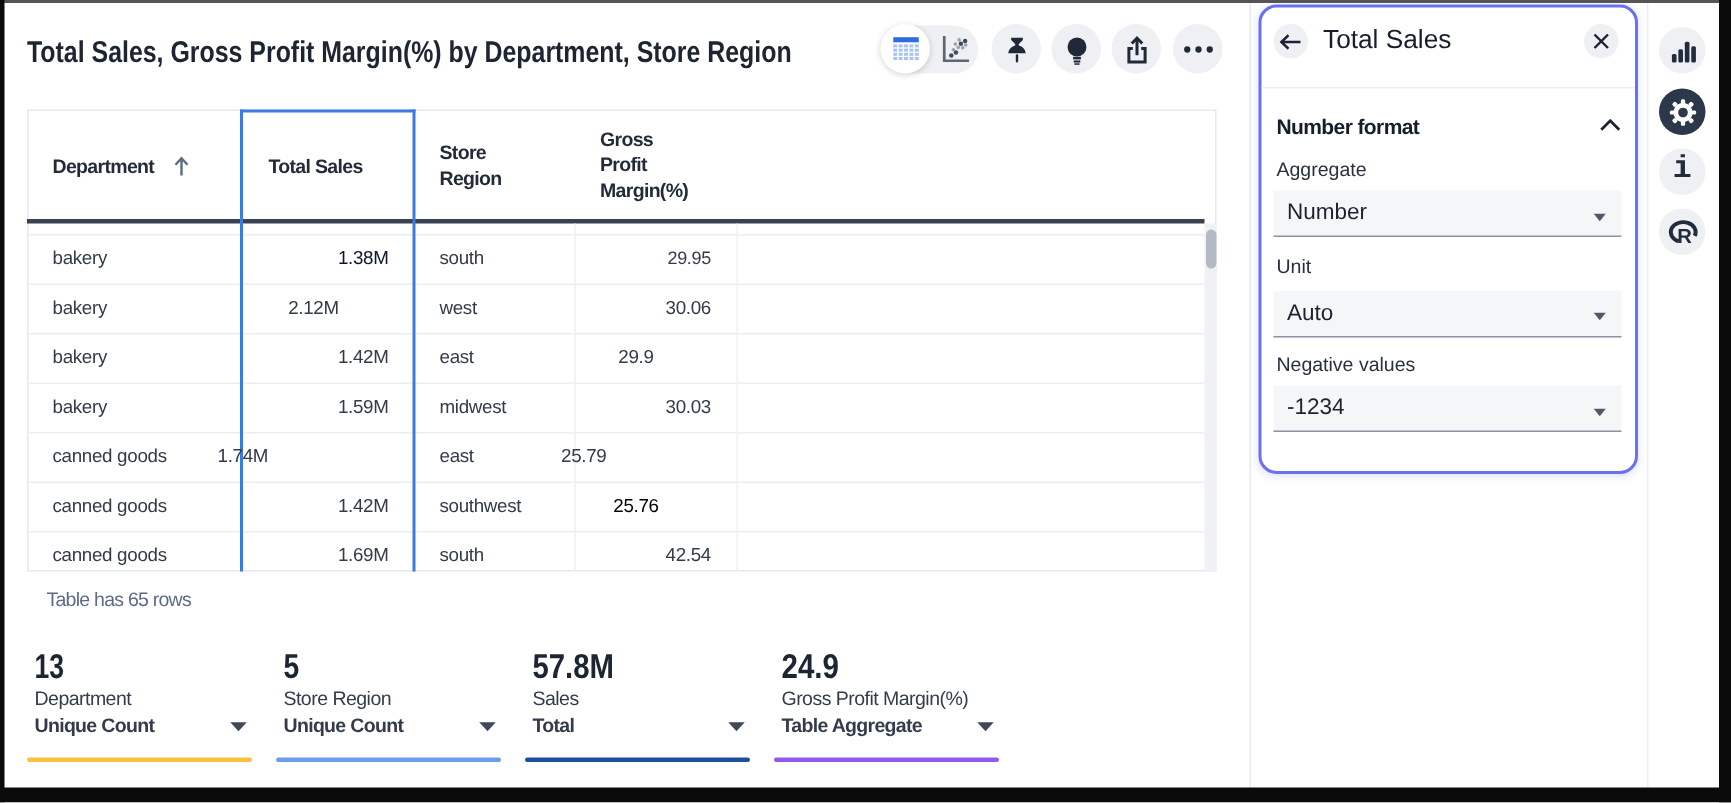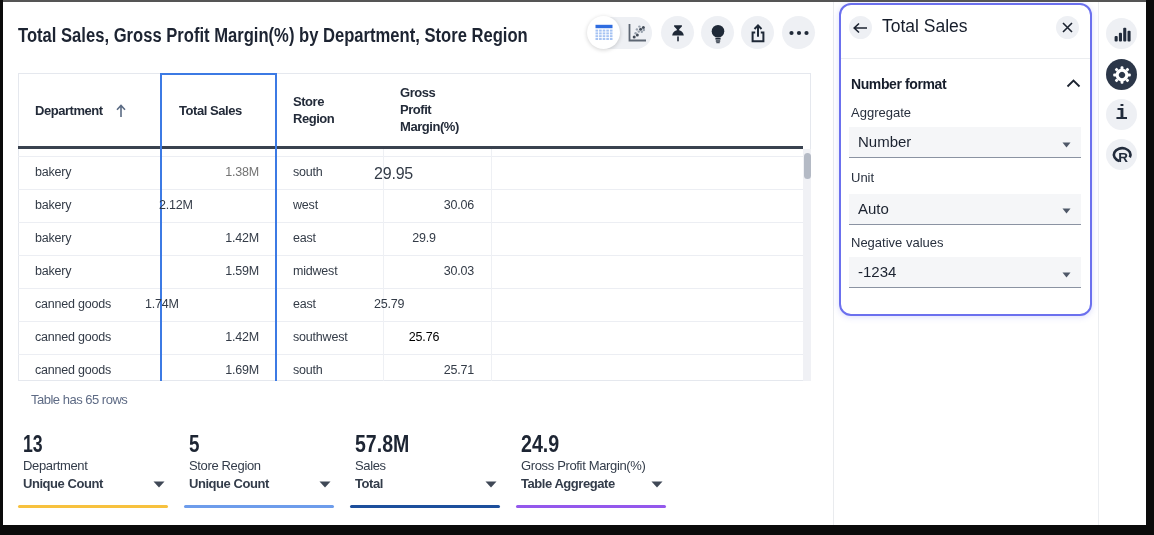--- a/index.html
+++ b/index.html
@@ -111,25 +111,25 @@
 
 <div class="abs" style="left:803px;top:149px;width:8px;height:232px;background:#f0f1f5"></div>
 <div class="abs" style="left:804px;top:153px;width:6.5px;height:26px;border-radius:3.5px;background:#b4bac5"></div>
 
 <div class="abs" style="left:160px;top:73px;width:2px;height:308px;background:#3c7ae4"></div>
 <div class="abs" style="left:275px;top:73px;width:2px;height:308px;background:#3c7ae4"></div>
 <div class="abs" style="left:160px;top:73px;width:117px;height:2px;background:#3c7ae4"></div>
 
 <div id="rows">
     <div class="abs" style="left:35px;top:165.0px;font-size:12.5px;letter-spacing:-0.2px;color:#333b47">bakery</div>
-    <div class="abs" style="left:159px;top:165.0px;width:100px;text-align:right;font-size:12.5px;letter-spacing:-0.2px;color:#737373">1.38M</div>
+    <div class="abs" style="left:159px;top:165.0px;width:100px;text-align:right;font-size:12.5px;letter-spacing:-0.2px;color:#0f172a">1.38M</div>
     <div class="abs" style="left:293px;top:165.0px;font-size:12.5px;letter-spacing:-0.2px;color:#333b47">south</div>
-    <div class="abs" style="left:374px;top:165.0px;width:100px;font-size:16px;letter-spacing:-0.2px;color:#333b47">29.95</div>
+    <div class="abs" style="left:374px;top:165.0px;width:100px;text-align:right;font-size:12px;letter-spacing:-0.2px;color:#333b47">29.95</div>
     <div class="abs" style="left:35px;top:198.0px;font-size:12.5px;letter-spacing:-0.2px;color:#333b47">bakery</div>
-    <div class="abs" style="left:159px;top:198.0px;width:100px;text-align:left;font-size:12.5px;letter-spacing:-0.2px;color:#333b47">2.12M</div>
+    <div class="abs" style="left:159px;top:198.0px;width:100px;text-align:center;font-size:12.5px;letter-spacing:-0.2px;color:#333b47">2.12M</div>
     <div class="abs" style="left:293px;top:198.0px;font-size:12.5px;letter-spacing:-0.2px;color:#333b47">west</div>
     <div class="abs" style="left:374px;top:198.0px;width:100px;text-align:right;font-size:12.5px;letter-spacing:-0.2px;color:#333b47">30.06</div>
     <div class="abs" style="left:35px;top:231.0px;font-size:12.5px;letter-spacing:-0.2px;color:#333b47">bakery</div>
     <div class="abs" style="left:159px;top:231.0px;width:100px;text-align:right;font-size:12.5px;letter-spacing:-0.2px;color:#333b47">1.42M</div>
     <div class="abs" style="left:293px;top:231.0px;font-size:12.5px;letter-spacing:-0.2px;color:#333b47">east</div>
     <div class="abs" style="left:374px;top:231.0px;width:100px;text-align:center;font-size:12.5px;letter-spacing:-0.2px;color:#333b47">29.9</div>
     <div class="abs" style="left:35px;top:264.0px;font-size:12.5px;letter-spacing:-0.2px;color:#333b47">bakery</div>
     <div class="abs" style="left:159px;top:264.0px;width:100px;text-align:right;font-size:12.5px;letter-spacing:-0.2px;color:#333b47">1.59M</div>
     <div class="abs" style="left:293px;top:264.0px;font-size:12.5px;letter-spacing:-0.2px;color:#333b47">midwest</div>
     <div class="abs" style="left:374px;top:264.0px;width:100px;text-align:right;font-size:12.5px;letter-spacing:-0.2px;color:#333b47">30.03</div>
@@ -137,21 +137,21 @@
     <div class="abs" style="left:145px;top:297.0px;width:100px;text-align:left;font-size:12.5px;letter-spacing:-0.2px;color:#333b47">1.74M</div>
     <div class="abs" style="left:293px;top:297.0px;font-size:12.5px;letter-spacing:-0.2px;color:#333b47">east</div>
     <div class="abs" style="left:374px;top:297.0px;width:100px;font-size:12.5px;letter-spacing:-0.2px;color:#333b47">25.79</div>
     <div class="abs" style="left:35px;top:330.0px;font-size:12.5px;letter-spacing:-0.2px;color:#333b47">canned goods</div>
     <div class="abs" style="left:159px;top:330.0px;width:100px;text-align:right;font-size:12.5px;letter-spacing:-0.2px;color:#333b47">1.42M</div>
     <div class="abs" style="left:293px;top:330.0px;font-size:12.5px;letter-spacing:-0.2px;color:#333b47">southwest</div>
     <div class="abs" style="left:374px;top:330.0px;width:100px;text-align:center;font-size:12.5px;letter-spacing:-0.2px;color:#000000">25.76</div>
     <div class="abs" style="left:35px;top:363.0px;font-size:12.5px;letter-spacing:-0.2px;color:#333b47">canned goods</div>
     <div class="abs" style="left:159px;top:363.0px;width:100px;text-align:right;font-size:12.5px;letter-spacing:-0.2px;color:#333b47">1.69M</div>
     <div class="abs" style="left:293px;top:363.0px;font-size:12.5px;letter-spacing:-0.2px;color:#333b47">south</div>
-    <div class="abs" style="left:374px;top:363.0px;width:100px;text-align:right;font-size:12.5px;letter-spacing:-0.2px;color:#333b47">25.71</div>
+    <div class="abs" style="left:374px;top:363.0px;width:100px;text-align:right;font-size:12.5px;letter-spacing:-0.2px;color:#333b47">42.54</div>
   </div>
 
 <div class="abs" style="left:31px;top:392px;font-size:13px;letter-spacing:-0.5px;color:#5e6b85">Table has 65 rows</div>
 
 <div id="kpis">
     <div class="abs" style="left:23px;top:431px;font-size:23px;font-weight:700;color:#1d2533;transform:scaleX(0.77);transform-origin:left top;white-space:nowrap">13</div>
     <div class="abs" style="left:23px;top:458px;font-size:13px;line-height:15.5px;letter-spacing:-0.35px;color:#333c4a">Department</div>
     <div class="abs" style="left:23px;top:476px;font-size:13px;line-height:15.5px;font-weight:700;letter-spacing:-0.45px;color:#333c4a">Unique Count</div>
     <svg class="abs" style="left:153px;top:481px" width="12" height="7" viewBox="0 0 12 7">
       <path d="M0.5 0.5 H11.5 L6 6.5 Z" fill="#3f4856"></path>

